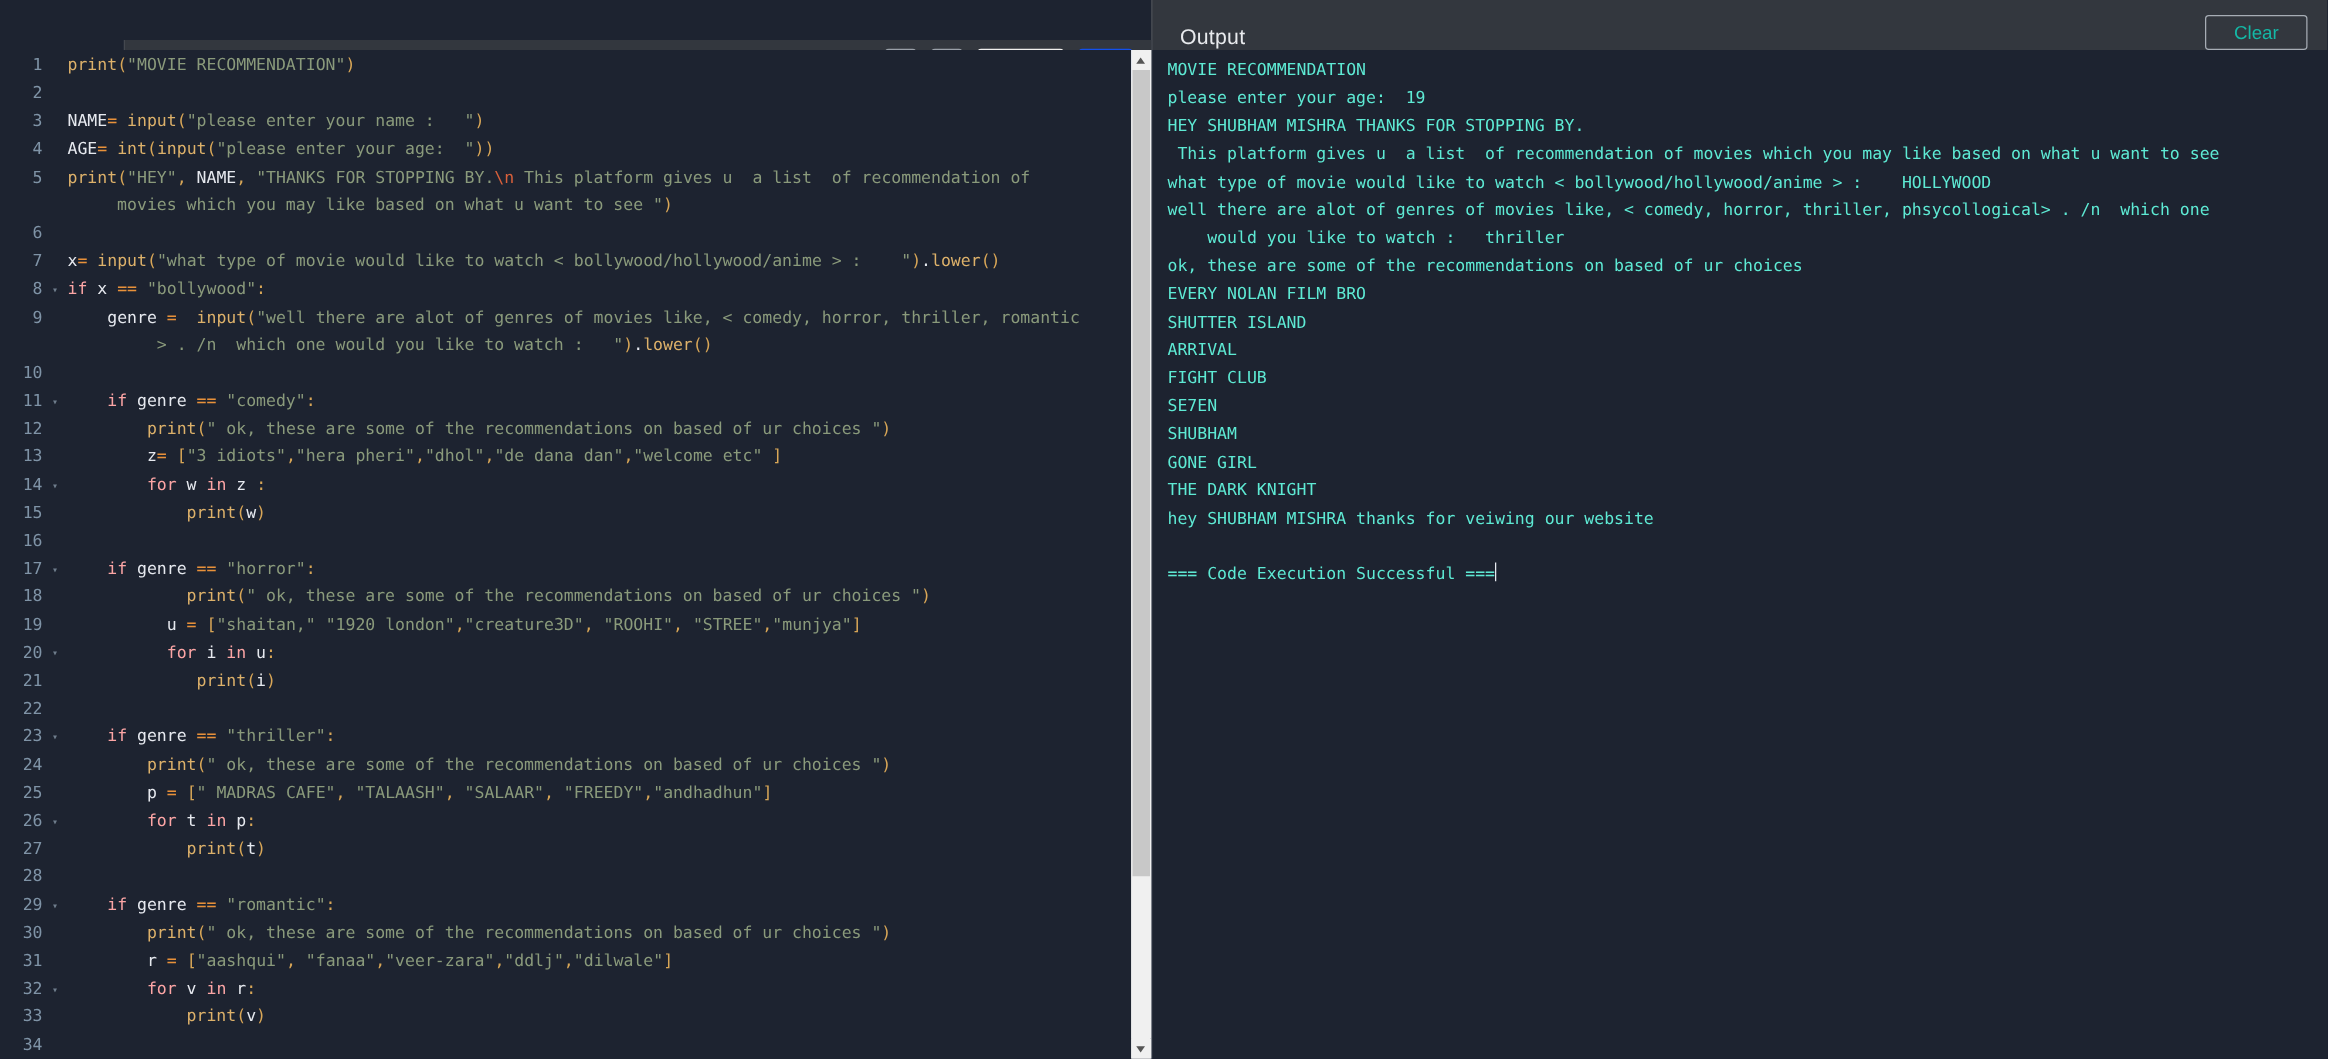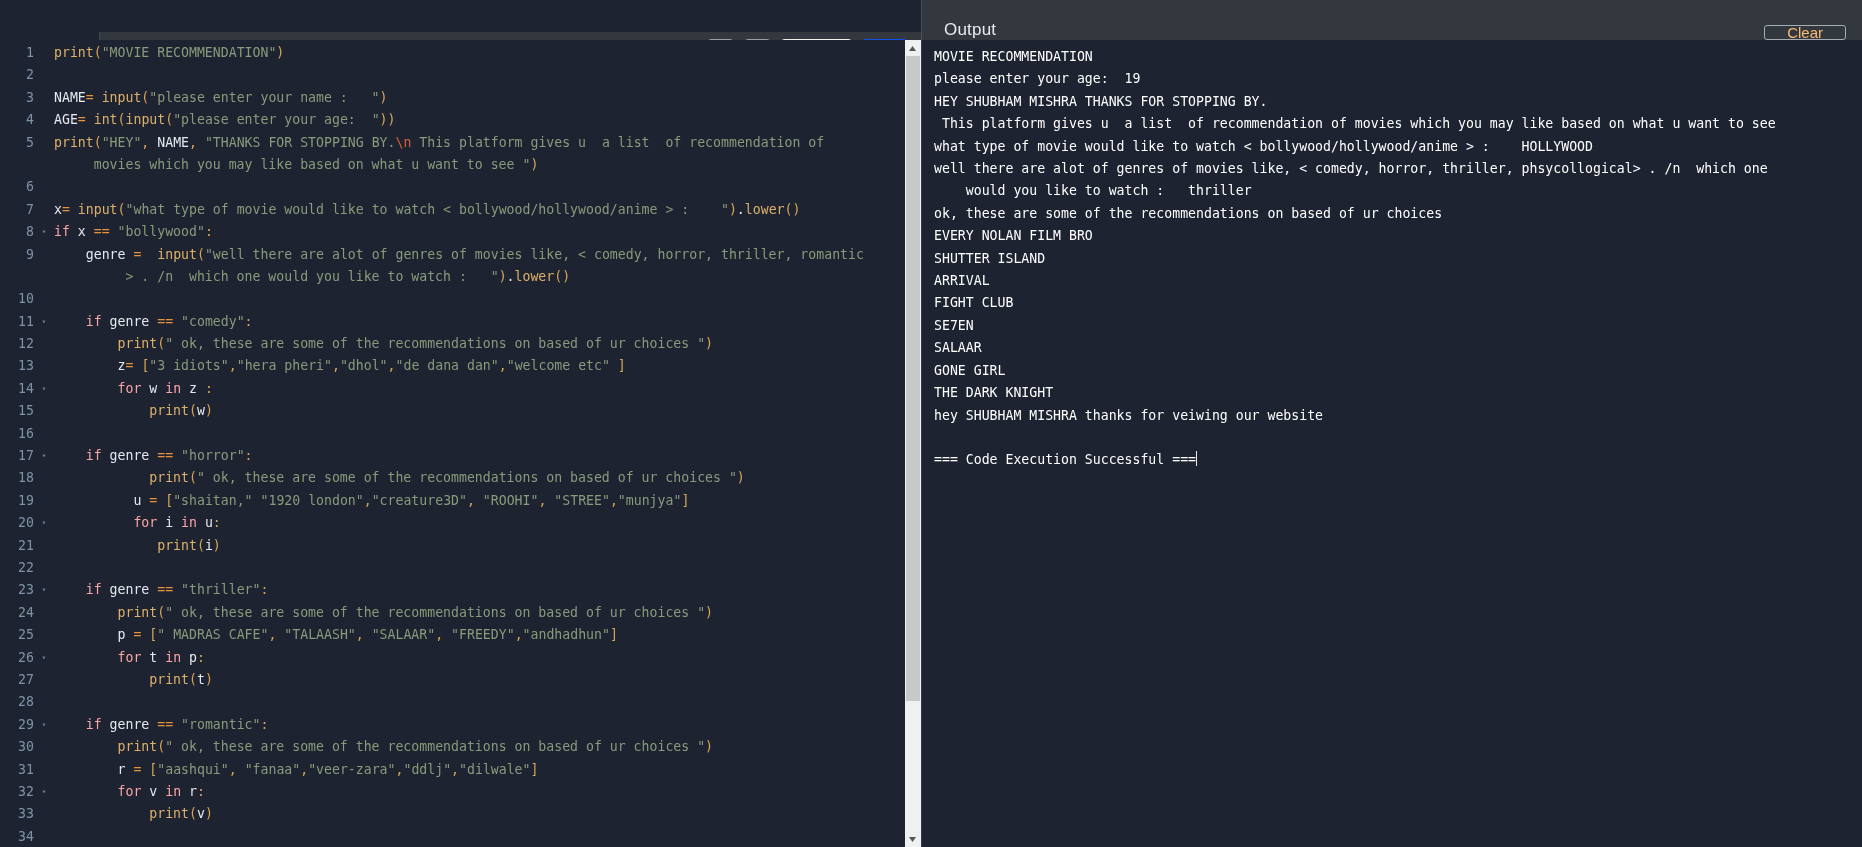--- a/index.html
+++ b/index.html
@@ -61,23 +61,23 @@
   .output-topbar {
     width: 941px; height: 40px;
     background: #33373e;
     display: flex; align-items: flex-end;
     padding: 0 16px 0 22px;
     border-left: 1px solid #4a4e55;
   }
   .output-title { color: #e8eaed; font-size: 17px; letter-spacing: .2px; }
   .btn-clear {
     margin-left: auto;
-    background: transparent; color: #fdba74;
+    background: transparent; color: #14b8a6;
     border: 1px solid #a7adb5; border-radius: 3px;
-    height: 15px; padding: 0 22px;
+    height: 28px; padding: 0 22px;
     font-size: 15px; font-family: "Liberation Sans", sans-serif;
     display: flex; align-items: center; justify-content: center;
   }
 
   
   .main { display: flex; height: 807px; width: 1862px; }
 
   
   .editor-pane {
     width: 905px; height: 807px;
@@ -140,21 +140,21 @@
     flex: 1; height: 807px;
     background: #1d2330;
     padding: 6px 10px 0 12px;
     overflow: hidden;
     border-left: 1px solid #333a47;
   }
   .outline {
     font-family: "DejaVu Sans Mono", "Liberation Mono", monospace;
     font-size: 13.2px;
     line-height: 22.4px;
-    color: #ffffff;
+    color: #5eead4;
     white-space: pre;
     min-height: 22.4px;
   }
   .caret {
     display: inline-block;
     width: 1px; height: 15px;
     background: #e7eaf0;
     vertical-align: -2px;
   }
 </style>
@@ -231,20 +231,20 @@
       <div class="outline"> This platform gives u  a list  of recommendation of movies which you may like based on what u want to see</div>
       <div class="outline">what type of movie would like to watch &lt; bollywood/hollywood/anime &gt; :    HOLLYWOOD</div>
       <div class="outline">well there are alot of genres of movies like, &lt; comedy, horror, thriller, phsycollogical&gt; . /n  which one</div>
       <div class="outline">    would you like to watch :   thriller</div>
       <div class="outline">ok, these are some of the recommendations on based of ur choices</div>
       <div class="outline">EVERY NOLAN FILM BRO</div>
       <div class="outline">SHUTTER ISLAND</div>
       <div class="outline">ARRIVAL</div>
       <div class="outline">FIGHT CLUB</div>
       <div class="outline">SE7EN</div>
-      <div class="outline">SALAAR</div>
+      <div class="outline">SHUBHAM</div>
       <div class="outline">GONE GIRL</div>
       <div class="outline">THE DARK KNIGHT</div>
       <div class="outline">hey SHUBHAM MISHRA thanks for veiwing our website</div>
       <div class="outline"></div>
       <div class="outline">=== Code Execution Successful ===<span class="caret"></span></div>
     </div>
 </div>
 
 </body></html>

